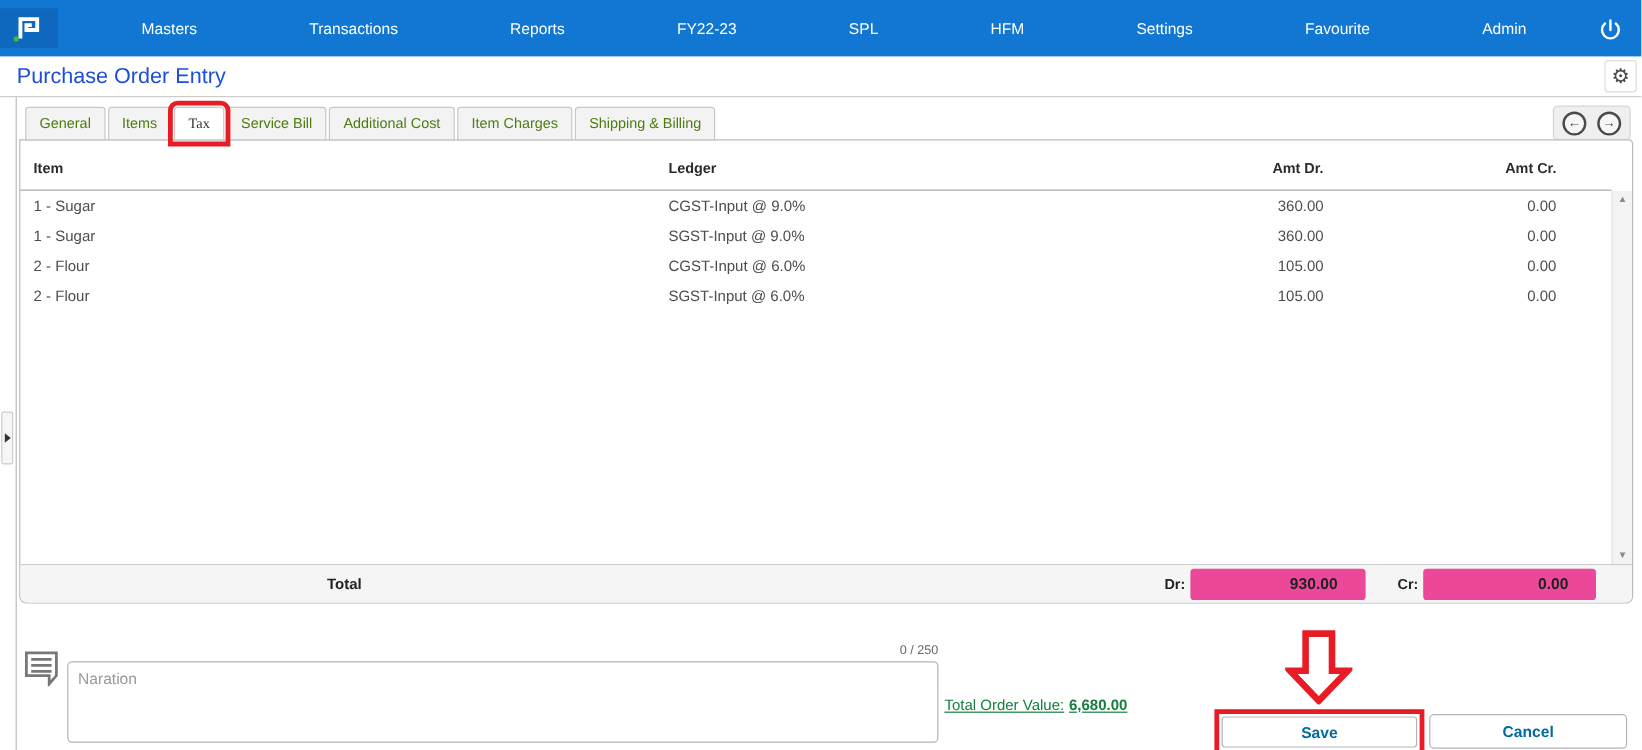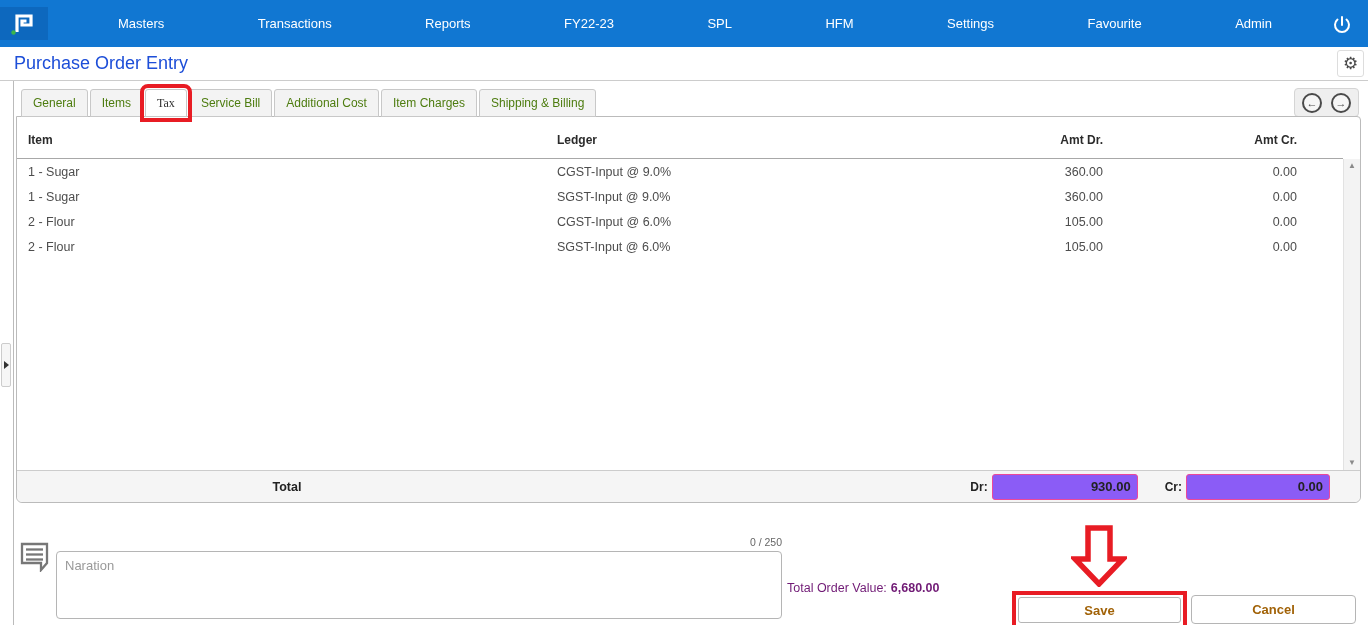--- a/index.html
+++ b/index.html
@@ -66,41 +66,41 @@
     background:#f3f3f3; border-left:1px solid #e2e2e2; display:flex;
     flex-direction:column; justify-content:space-between; align-items:center;
     padding:3px 0; }
   .scroll-arrow { font-size:8px; color:#8a8a8a; cursor:pointer; line-height:8px; }
 
   .total-row { height:32px; background:#f5f5f5; border-top:1px solid #ccc;
     border-radius:0 0 6px 6px; display:flex; align-items:center; font-size:12.5px; }
   .total-label { flex:0 0 540px; text-align:center; font-weight:600; color:#222; }
   .total-spacer { flex:1; }
   .amt-label { font-size:12px; font-weight:bold; color:#222; margin-right:4px; }
-  .amt-input { height:26px; border:1px solid #ec4899; border-radius:3px; background:#8b5cf6;
-    text-align:right; padding-right:6px; font-size:13px; font-weight:600; color:#222;
+  .amt-input { height:26px; border:4px solid #ec4899; border-radius:3px; background:#ec4899;
+    text-align:right; padding-right:19px; font-size:13px; font-weight:600; color:#222;
     font-family:"Liberation Sans", sans-serif; }
   .dr-input { width:146px; margin-right:27px; }
   .cr-input { width:144px; margin-right:30px; }
 
   
   .narration-icon { position:absolute; left:4px; top:459px; cursor:pointer; }
   .char-counter { position:absolute; left:42px; top:455px; width:726px;
     text-align:right; font-size:10.5px; color:#666; }
   .narration-box { position:absolute; left:42px; top:470px; width:726px; height:68px;
     border:1px solid #b5b5b5; border-radius:4px; resize:none; padding:6px 8px;
     font-size:13px; color:#444; font-family:"Liberation Sans", sans-serif; outline:none; }
   .narration-box::placeholder { color:#999; }
-  .total-order { position:absolute; left:773px; top:500px; font-size:12.5px; color:#701a75; }
+  .total-order { position:absolute; left:773px; top:500px; font-size:12.5px; color:#15803d;text-decoration:underline; }
   .total-order b { margin-left:4px; }
   .arrow-annotation { position:absolute; left:1057px; top:444px; }
   .save-annotation { position:absolute; left:998px; top:510px; width:175px; height:38px;
     border:4px solid #e81c24; padding:2px; background:#fff; }
   .btn { border:1px solid #b5b5b5; border-radius:3px; background:#fff;
-    font-size:13px; font-weight:bold; color:#a16207; cursor:pointer;
+    font-size:13px; font-weight:bold; color:#0369a1; cursor:pointer;
     font-family:"Liberation Sans", sans-serif; }
   .save-btn { width:100%; height:100%; }
   .cancel-btn { position:absolute; left:1177px; top:514px; width:165px; height:29px;
     border-radius:4px; }
 </style>
 </head>
 <body>
 
 <div class="navbar">
   <div class="logo-box">

